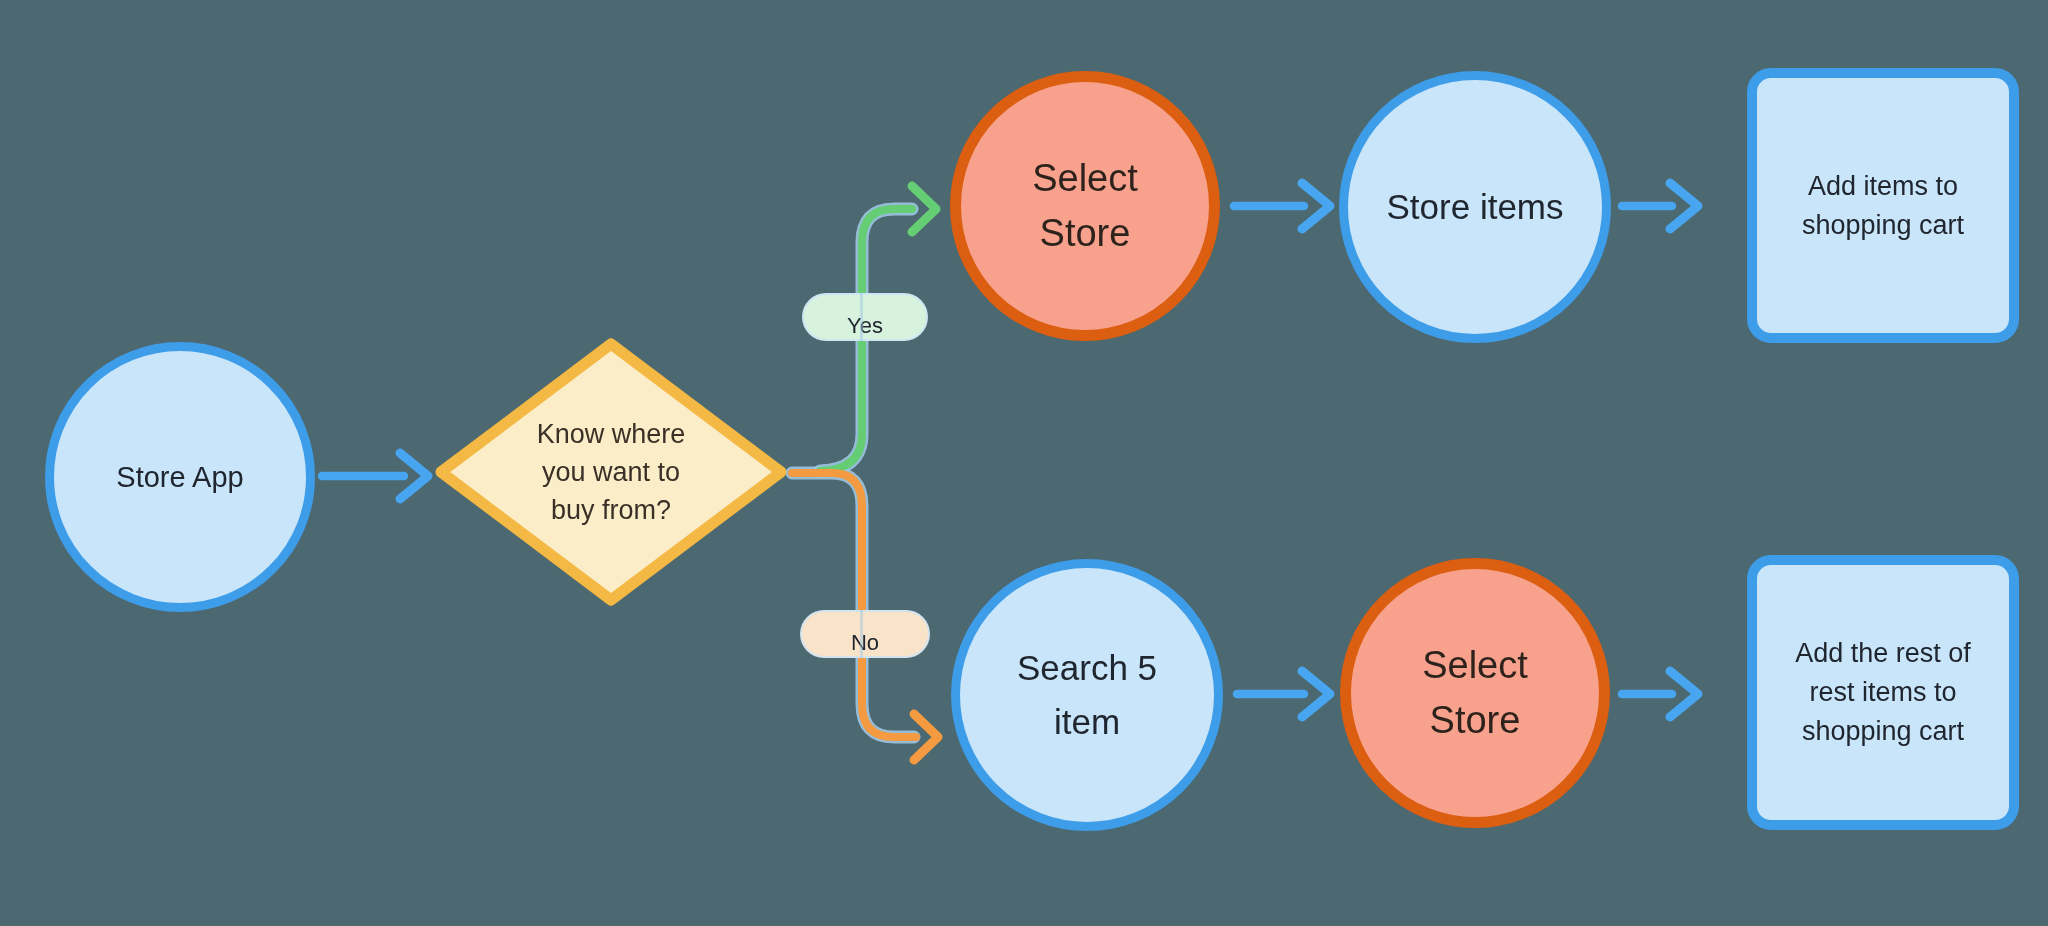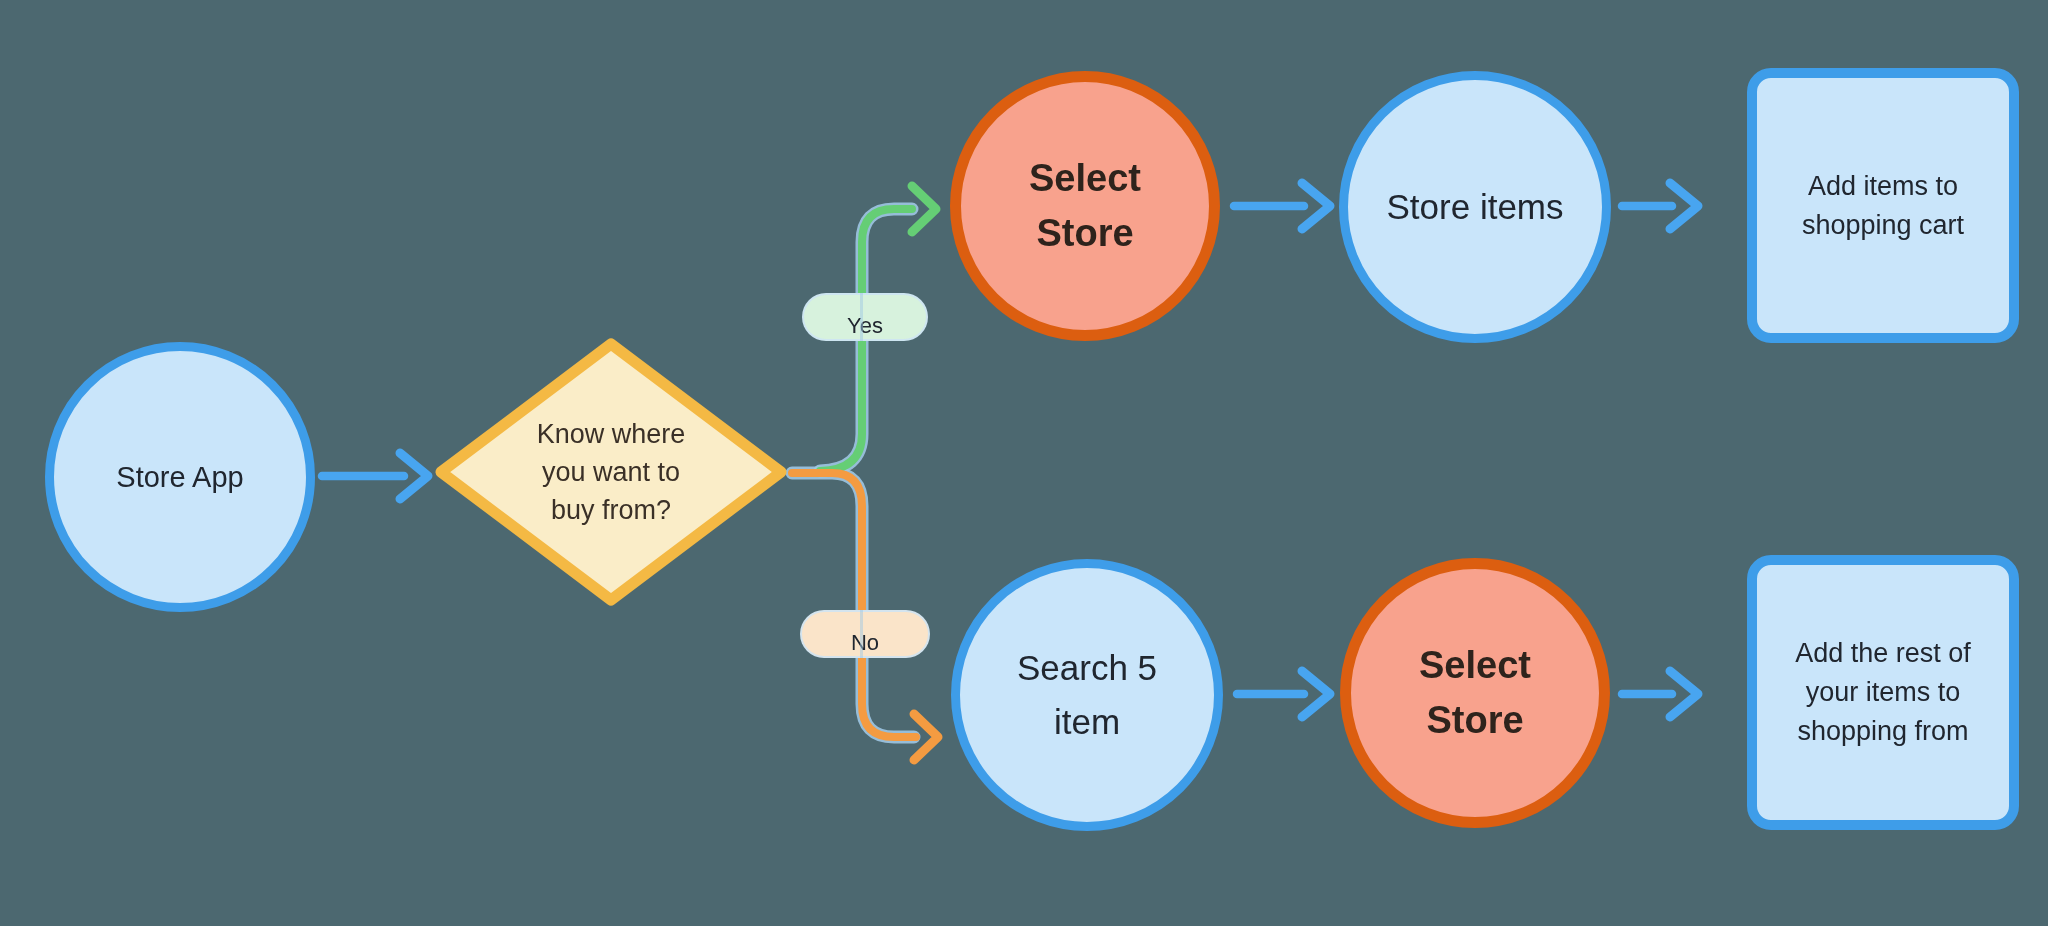--- a/index.html
+++ b/index.html
@@ -33,21 +33,21 @@
     border-radius:50%;
     background:var(--node-blue-fill);
     border:9px solid var(--node-blue-border);
     color:var(--text-dark);
   }
   .circle-red {
     border-radius:50%;
     background:var(--node-red-fill);
     border:11px solid var(--node-red-border);
     color:var(--text-red-node);
-    font-weight:bold;
+    font-weight:normal;
   }
   .square-blue {
     border-radius:24px;
     background:var(--node-blue-fill);
     border:10px solid var(--node-blue-border);
     color:var(--text-dark);
     margin-left:42px;
   }
   .diamond-wrap { position:absolute; }
   .diamond-wrap svg { display:block; }
@@ -150,16 +150,16 @@
 
   <div class="node circle-blue" style="left:951px; top:559px; width:272px; height:272px;">
     <span class="lbl-circle">Search 5 item</span>
   </div>
 
   <div class="node circle-red" style="left:1340px; top:558px; width:270px; height:270px;">
     <span class="lbl-store">Select Store</span>
   </div>
 
   <div class="node square-blue" style="left:1705px; top:555px; width:272px; height:275px;">
-    <span class="lbl-square">Add the rest of your items to shopping from</span>
+    <span class="lbl-square">Add the rest of rest items to shopping cart</span>
   </div>
 
 </div>
 
 </body></html>

